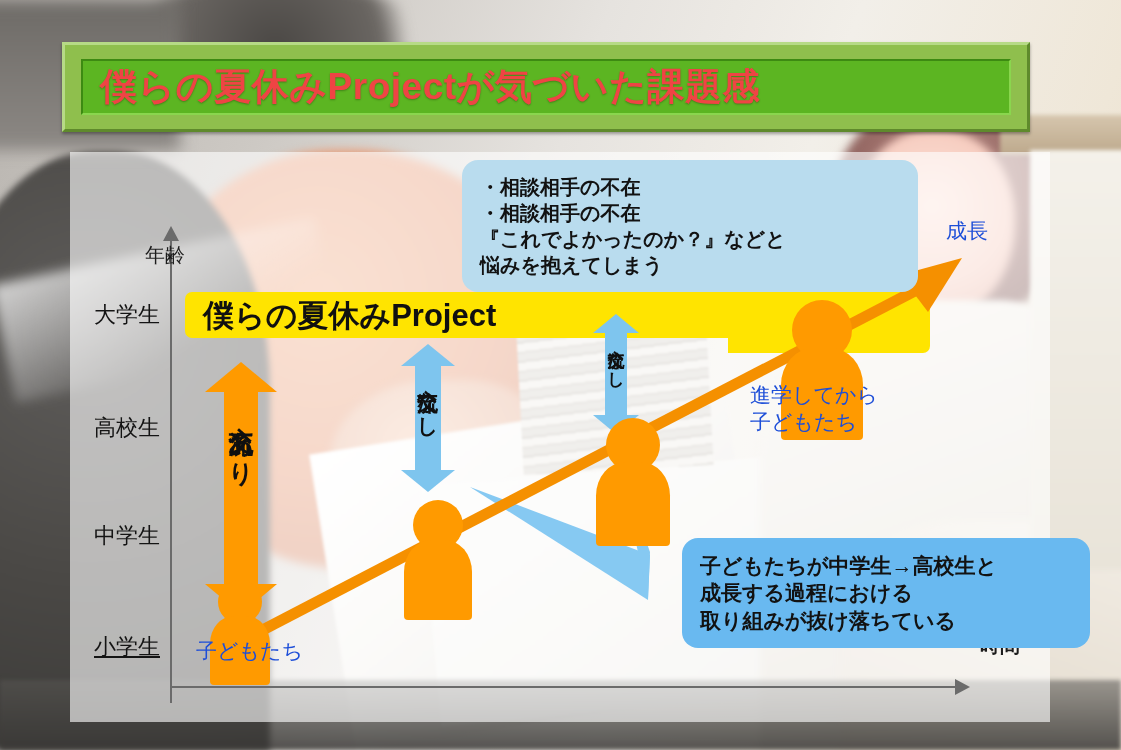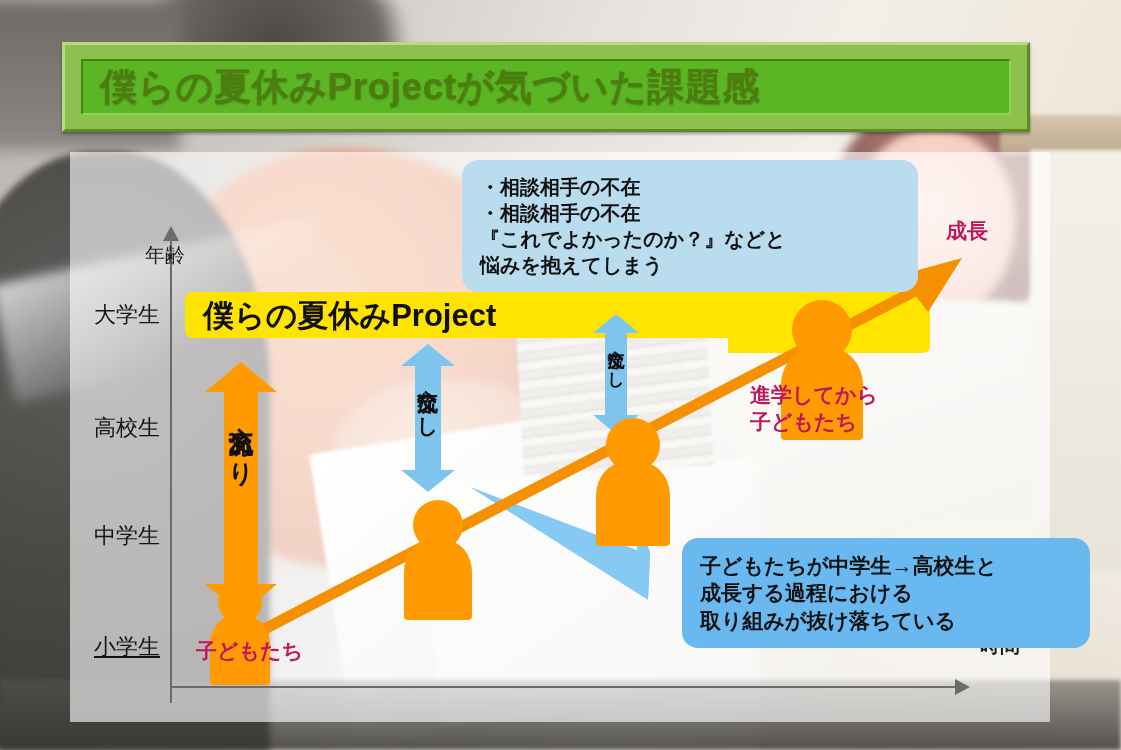--- a/index.html
+++ b/index.html
@@ -42,21 +42,21 @@
   }
   .title-bevel::after{
     content:"";position:absolute;left:16px;top:14px;right:16px;bottom:14px;
     background:#5cb522;
     border-top:2px solid #3d8a12;border-left:2px solid #3d8a12;
     border-bottom:2px solid #8ad64e;border-right:2px solid #8ad64e;
   }
   .title-text{
     position:absolute;left:0;right:0;top:0;bottom:0;
     display:flex;align-items:center;padding-left:38px;
-    font-size:37px;font-weight:bold;color:#4d7c0f;letter-spacing:.5px;
+    font-size:37px;font-weight:bold;color:#ef4444;letter-spacing:.5px;
     text-shadow:0 1px 2px rgba(0,0,0,.28);
     border-radius:18px;
   }
 
   
   .panel{position:absolute;left:70px;top:152px;width:980px;height:570px;background:rgba(255,255,255,.62);}
 
   
   .axis-y{position:absolute;left:170px;top:238px;width:2px;height:465px;background:#6b6b6b;}
   .axis-y-head{position:absolute;left:163px;top:226px;width:0;height:0;
@@ -127,21 +127,21 @@
   .a-blue2 .v-label{top:23px;font-size:17px;letter-spacing:1px;}
 
   
   .callout{position:absolute;background:#b4ddf0;border-radius:16px;padding:14px 18px;font-weight:bold;}
   .callout .line{font-size:20px;color:#121212;line-height:1.30;white-space:nowrap;}
   .callout-top{left:462px;top:160px;width:420px;background:#b9dcee;}
   .callout-bottom{left:636px;top:538px;width:372px;background:#69b9f0;margin-left:46px;}
   .callout-bottom .line{font-size:21px;}
 
   
-  .anno{position:absolute;font-size:21px;color:#be185d;white-space:nowrap;line-height:1.28;font-weight:700;}
+  .anno{position:absolute;font-size:21px;color:#1d4ed8;white-space:nowrap;line-height:1.28;font-weight:400;}
   .anno-kids{left:196px;top:638px;}
   .anno-grown{left:750px;top:382px;}
   .anno-growth{left:946px;top:218px;font-size:21px;}
 </style>
 </head>
 <body>
 
 <div id="stage">
 
   <div class="photo">

